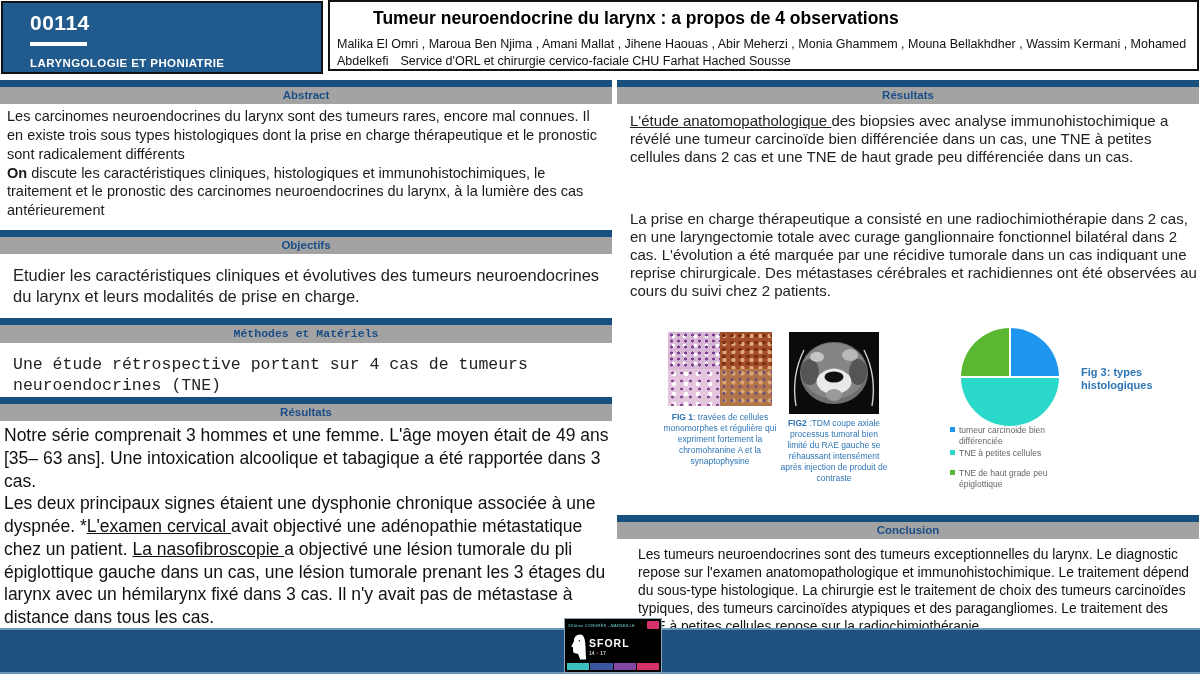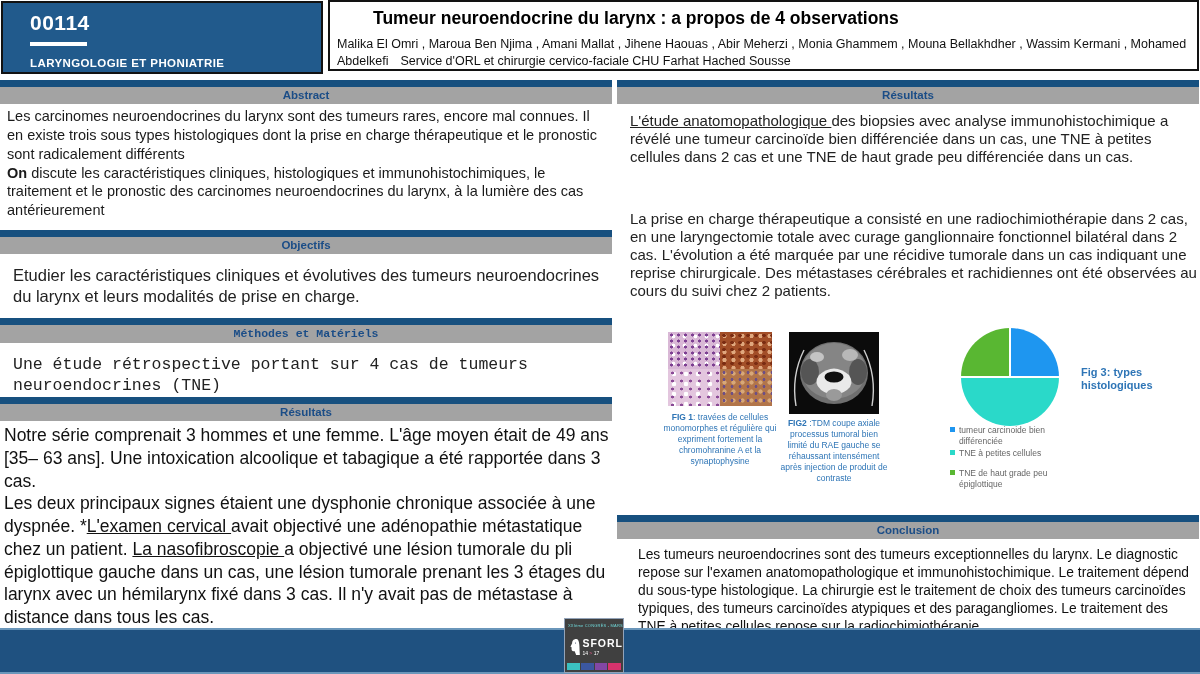--- a/index.html
+++ b/index.html
@@ -82,22 +82,22 @@
     color:#2e75b6; font-size:11px; font-weight:bold; }
   .legend { position:absolute; left:333px; top:321px; width:170px; font-size:8.5px; color:#666; }
   .lg-row { display:flex; margin-bottom:2px; line-height:1.25; }
   .lg-row.gap { margin-top:9px; }
   .lg-sw { flex:0 0 5px; width:5px; height:5px; margin:2px 4px 0 0; }
   .lg-txt { width:120px; }
 
   
   .footer-band { position:absolute; left:0; top:628px; width:1200px; height:46px;
     background:#1f5180; border-top:2px solid #6a96ba; border-bottom:2px solid #6a96ba; }
-  .sforl-logo { position:absolute; left:564px; top:618px; width:60px; height:55px;
-    background:#404040; border:1px solid #93a3b8; overflow:hidden; }
+  .sforl-logo { position:absolute; left:564px; top:618px; width:98px; height:55px;
+    background:#000000; border:1px solid #93a3b8; overflow:hidden; }
   .lg-top { display:flex; align-items:center; justify-content:space-between; height:11px; padding:1px 2px 0 3px; }
   .lg-congress { font-size:4px; color:#6fd9d9; letter-spacing:0.2px; white-space:nowrap; }
   .lg-badge { width:12px; height:8px; background:#d6336c; border-radius:1px; flex:0 0 12px; }
   .lg-mid { display:flex; align-items:center; height:33px; }
   .lg-face { margin:0 2px 0 4px; }
   .lg-name { font-size:10.5px; font-weight:bold; color:#fff; letter-spacing:1px; }
   .lg-dates { font-size:5px; color:#fff; margin-top:1px; }
   .lg-dates .pink { color:#e55a8a; }
   .lg-bottom { display:flex; gap:1px; padding:0 2px; height:8px; }
   .lg-box { flex:1; height:7px; }

